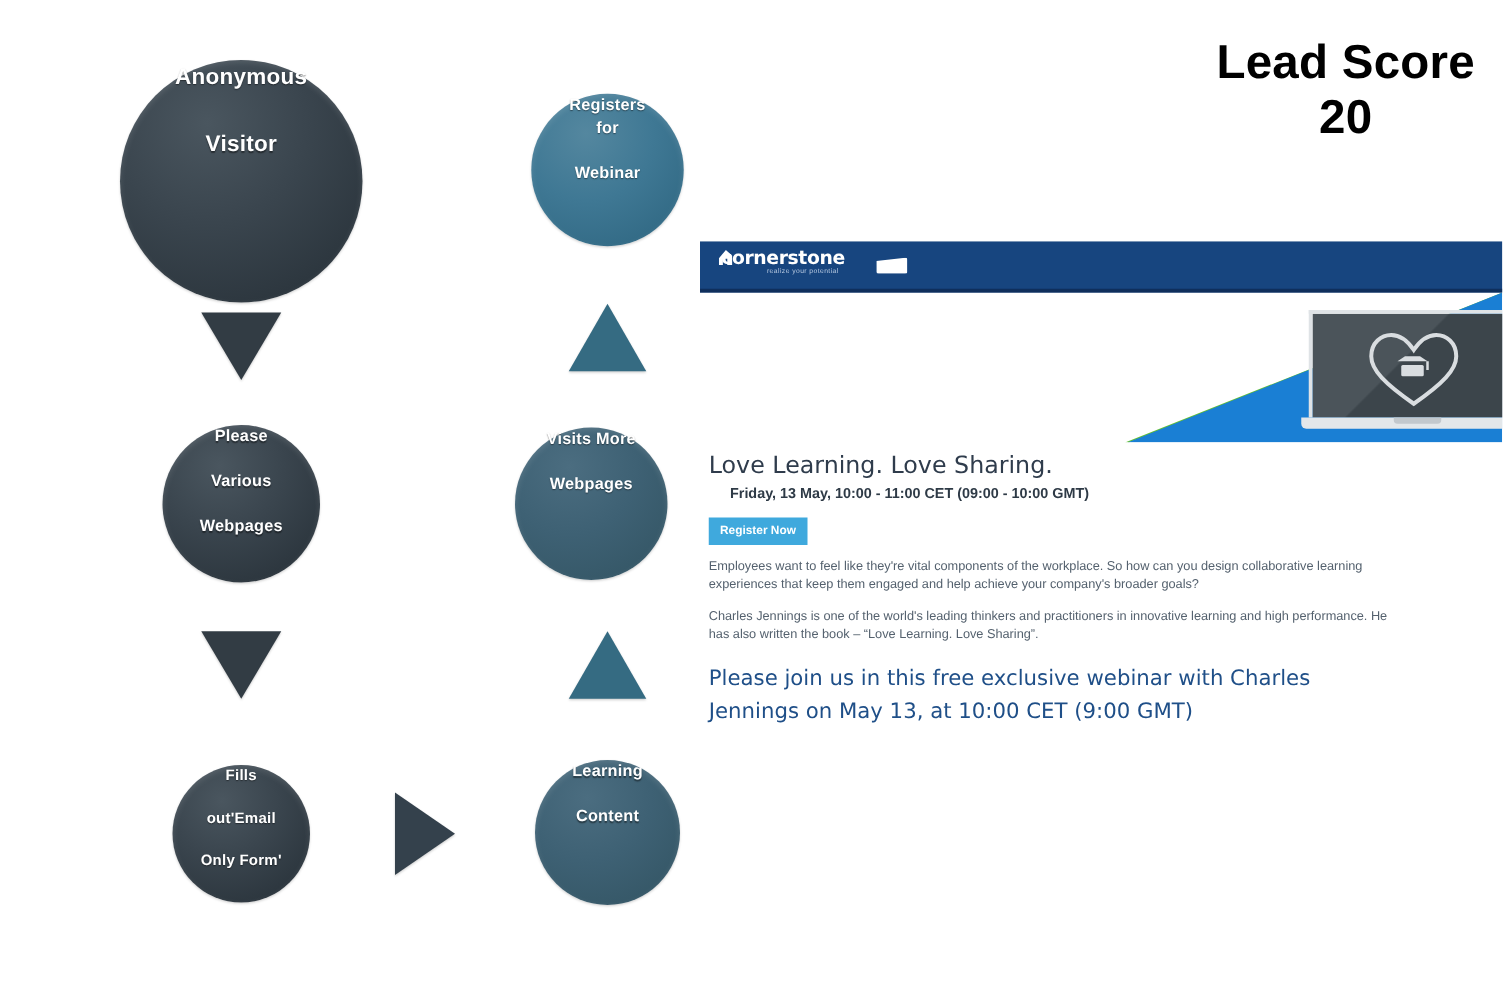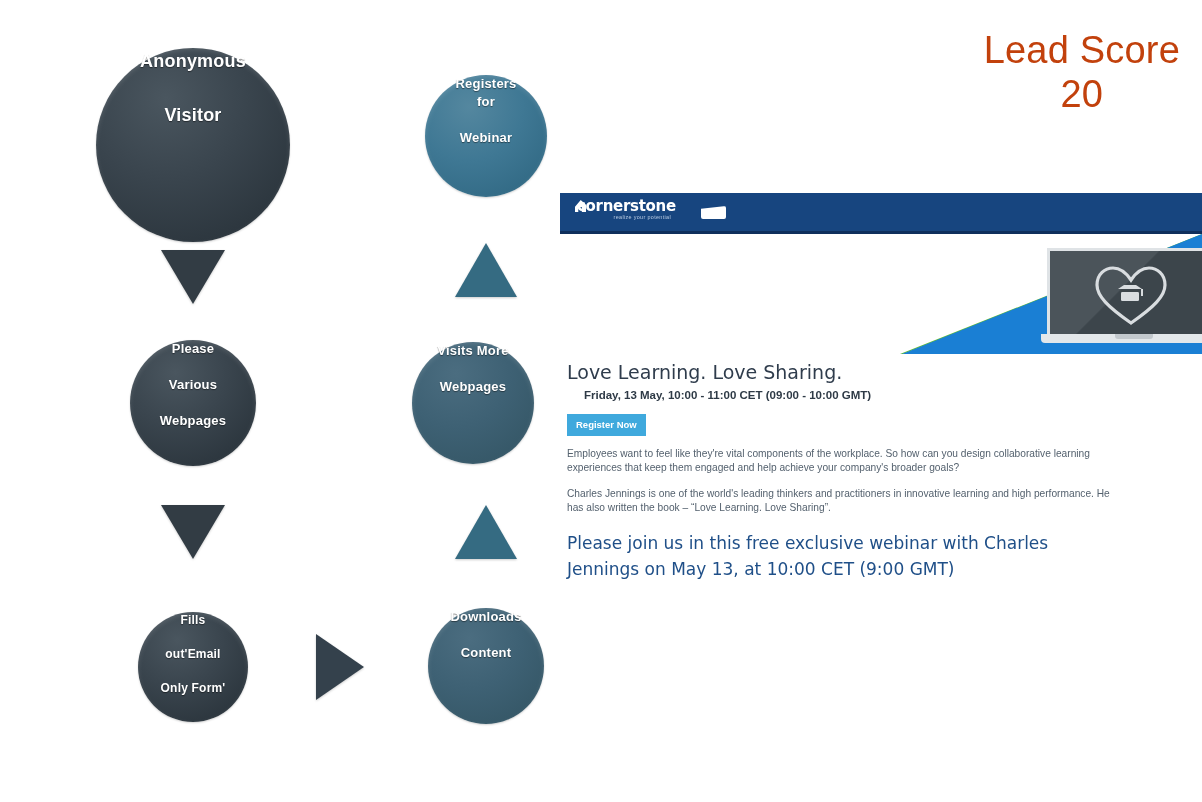--- a/index.html
+++ b/index.html
@@ -8,24 +8,24 @@
     background: #ffffff;
     font-family: "Liberation Sans", sans-serif;
     overflow: hidden;
   }
   #stage { position: relative; width: 1202px; height: 802px; background:#fff; }
 
   
   #lead-score {
     position: absolute; right: 22px; top: 28px;
     text-align: center;
-    color: #c2410c;
+    color: #000000;
     font-size: 38px;
     line-height: 44px;
-    font-weight: 400;
+    font-weight: 700;
     letter-spacing: 0.2px;
     white-space: nowrap;
   }
   #lead-score .ls-num { display:block; }
 
   
   .node {
     position: absolute;
     border-radius: 50%;
     display: flex; justify-content: center;
@@ -181,21 +181,21 @@
 
   <div class="node teal" id="node-registers">
     <span><span>Registers for</span><br><span>Webinar</span></span>
   </div>
 
   <div class="node slate" id="node-more">
     <span><span>Visits More</span><br><span>Webpages</span></span>
   </div>
 
   <div class="node slate" id="node-downloads">
-    <span><span>Downloads</span><br><span>Content</span></span>
+    <span><span>Learning</span><br><span>Content</span></span>
   </div>
 
   <div class="tri tri-down" id="arrow-down-1"></div>
   <div class="tri tri-down" id="arrow-down-2"></div>
   <div class="tri tri-up" id="arrow-up-1"></div>
   <div class="tri tri-up" id="arrow-up-2"></div>
   <div class="tri tri-right" id="arrow-right-1"></div>
 
   <div id="email-panel">
 

